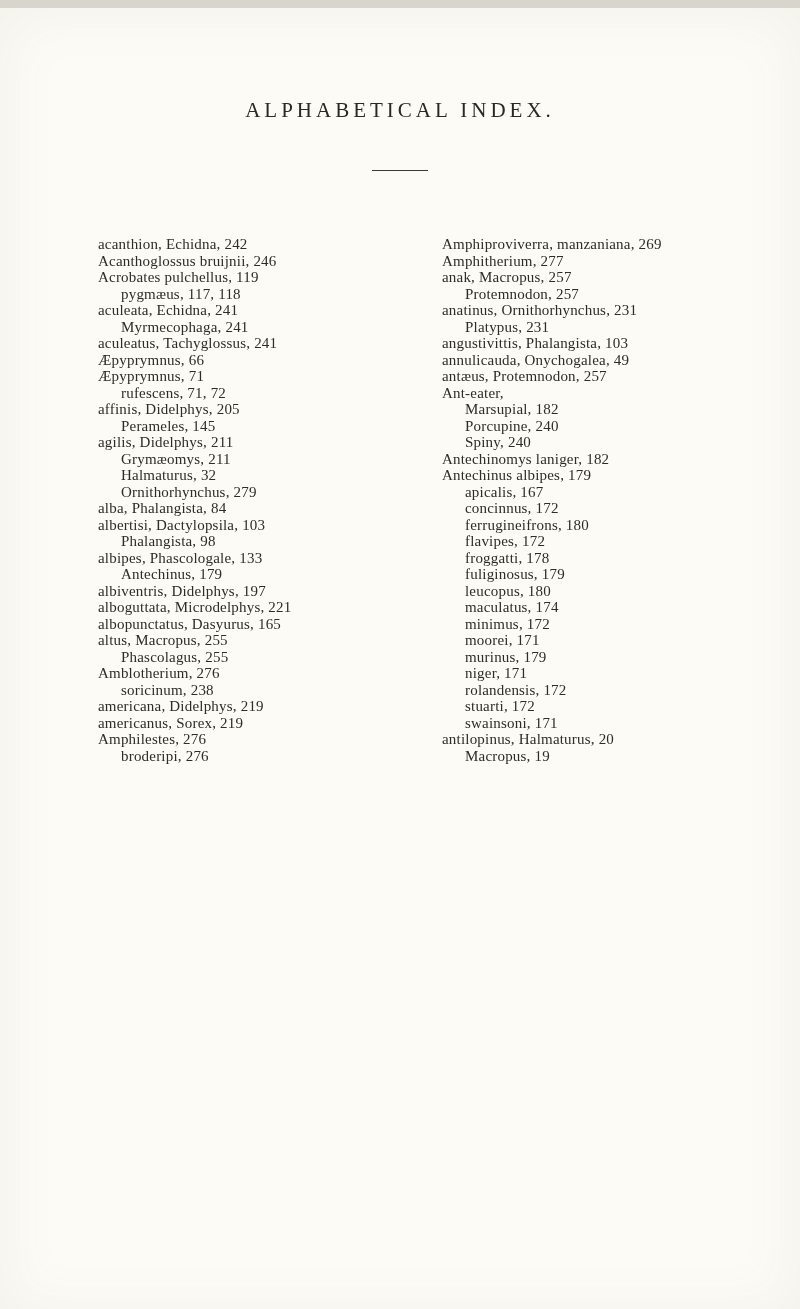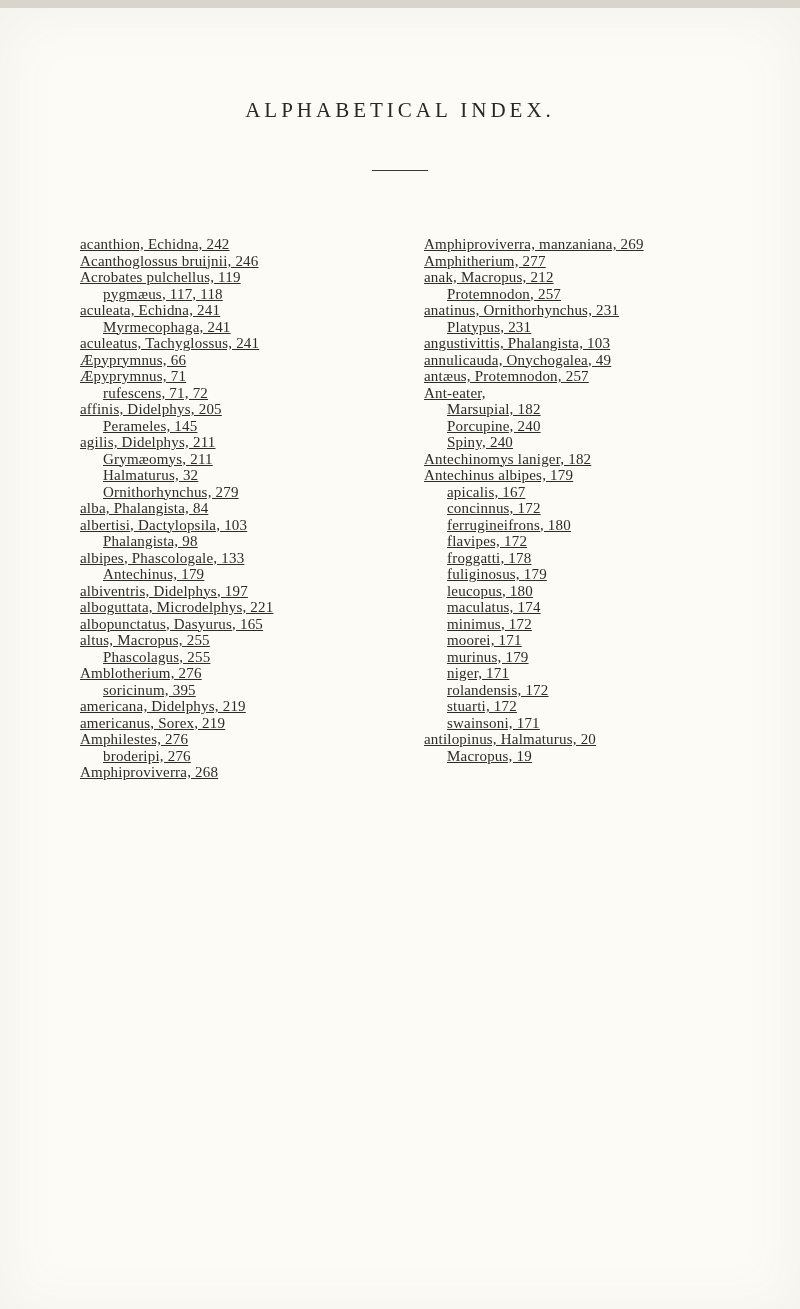--- a/index.html
+++ b/index.html
@@ -34,23 +34,22 @@
     top: 162px;
     left: 50%;
     transform: translateX(-50%);
     width: 56px;
     height: 0;
     border-top: 1.6px solid #3c3a34;
   }
   .columns {
     position: absolute;
     top: 228px;
-    left: 80px;
+    left: 98px;
     display: flex;
-    text-decoration: underline;
   }
   .col {
     width: 344px;
   }
   .entry {
     font-size: 15px;
     line-height: 16.5px;
     white-space: nowrap;
     letter-spacing: 0.2px;
   }
@@ -86,31 +85,30 @@
         <div class="entry">albertisi, Dactylopsila, 103</div>
         <div class="entry sub">Phalangista, 98</div>
         <div class="entry">albipes, Phascologale, 133</div>
         <div class="entry sub">Antechinus, 179</div>
         <div class="entry">albiventris, Didelphys, 197</div>
         <div class="entry">alboguttata, Microdelphys, 221</div>
         <div class="entry">albopunctatus, Dasyurus, 165</div>
         <div class="entry">altus, Macropus, 255</div>
         <div class="entry sub">Phascolagus, 255</div>
         <div class="entry">Amblotherium, 276</div>
-        <div class="entry sub">soricinum, 395</div>
+        <div class="entry sub">soricinum, 238</div>
         <div class="entry">americana, Didelphys, 219</div>
         <div class="entry">americanus, Sorex, 219</div>
         <div class="entry">Amphilestes, 276</div>
         <div class="entry sub">broderipi, 276</div>
-        <div class="entry">Amphiproviverra, 268</div>
       </div>
     <div class="col" id="col-right">
         <div class="entry">Amphiproviverra, manzaniana, 269</div>
         <div class="entry">Amphitherium, 277</div>
-        <div class="entry">anak, Macropus, 212</div>
+        <div class="entry">anak, Macropus, 257</div>
         <div class="entry sub">Protemnodon, 257</div>
         <div class="entry">anatinus, Ornithorhynchus, 231</div>
         <div class="entry sub">Platypus, 231</div>
         <div class="entry">angustivittis, Phalangista, 103</div>
         <div class="entry">annulicauda, Onychogalea, 49</div>
         <div class="entry">antæus, Protemnodon, 257</div>
         <div class="entry">Ant-eater,</div>
         <div class="entry sub">Marsupial, 182</div>
         <div class="entry sub">Porcupine, 240</div>
         <div class="entry sub">Spiny, 240</div>

